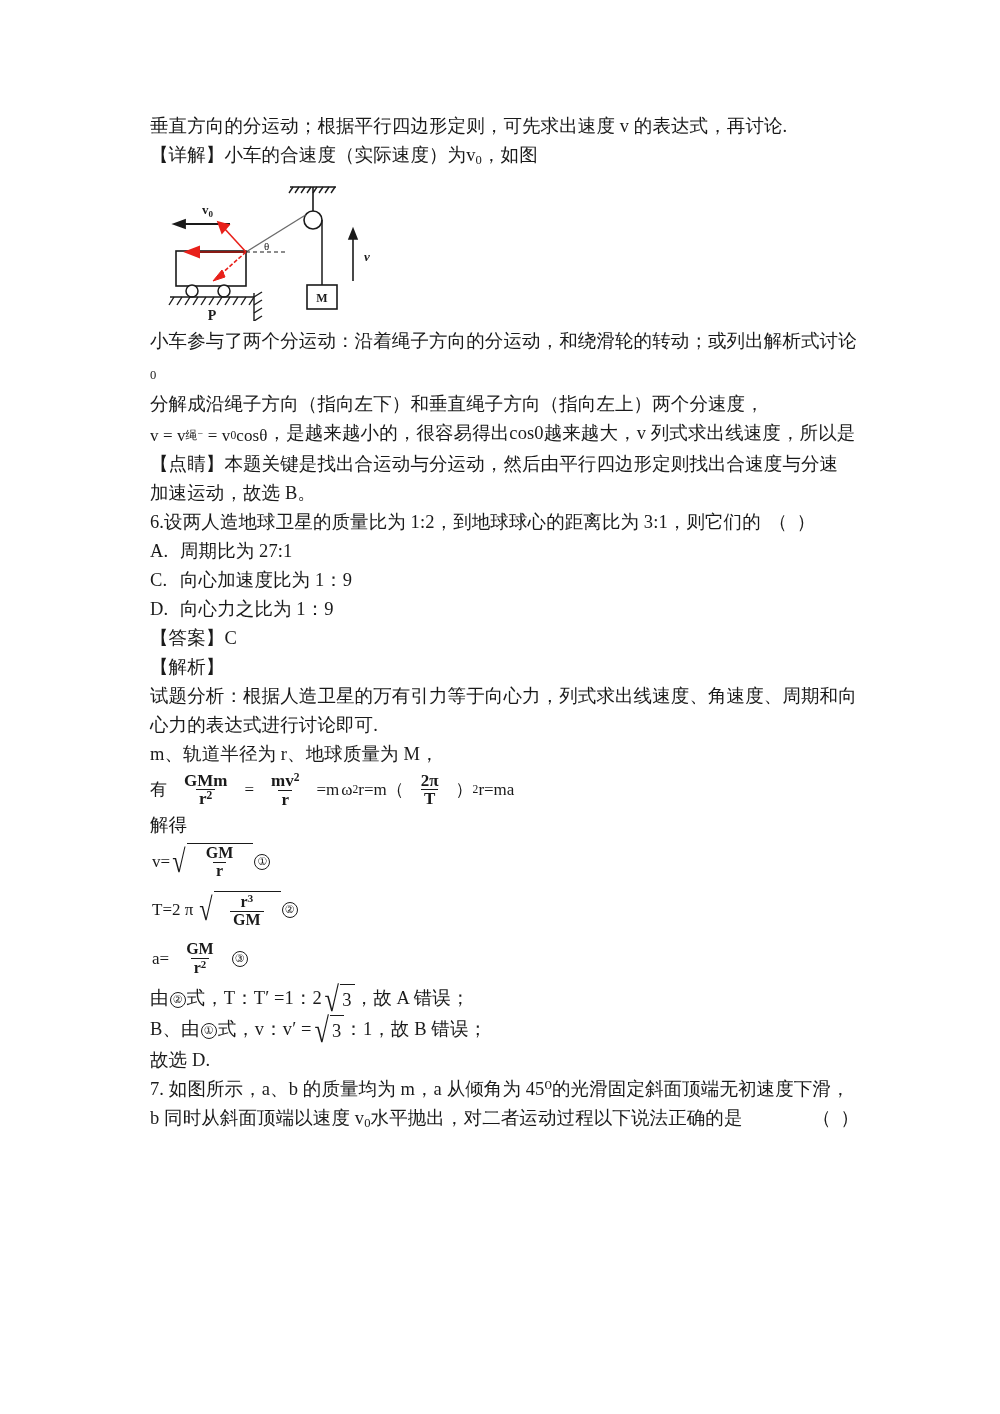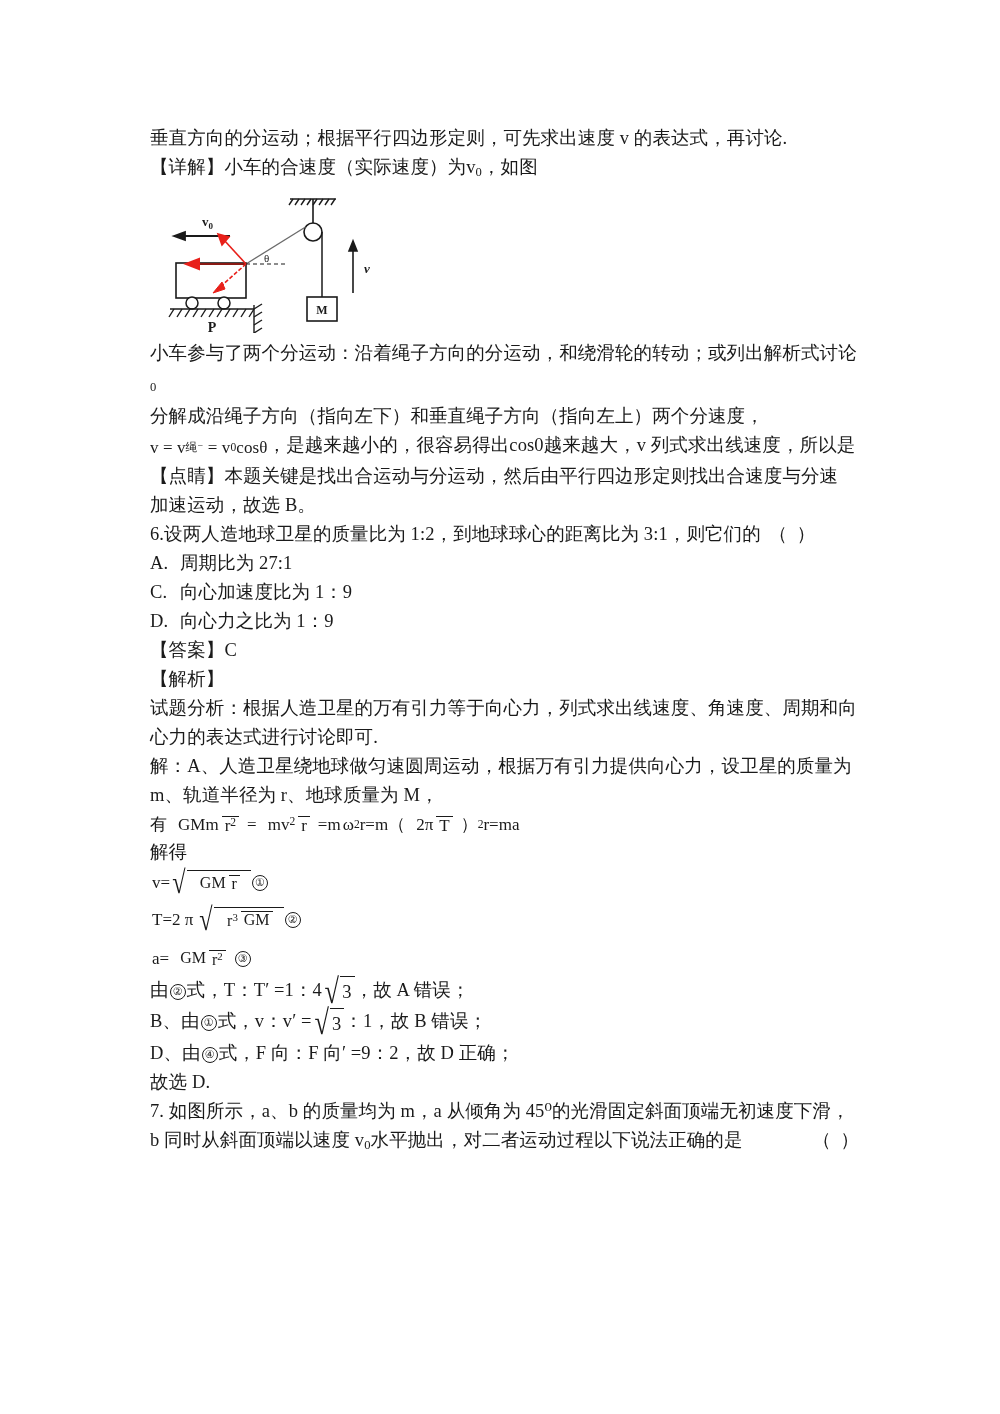--- a/index.html
+++ b/index.html
@@ -18,21 +18,21 @@
   .page {
     position: absolute;
     left: 0; top: 0;
     width: 1000px;
     height: 1414px;
     background: #fff;
   }
   .content {
     position: absolute;
     left: 150px;
-    top: 124px;
+    top: 112px;
     width: 710px;
   }
   .line {
     font-size: 18.5px;
     line-height: 29px;
     white-space: pre-wrap;
     letter-spacing: 0.1px;
   }
   sub { font-size: 0.68em; vertical-align: -0.25em; }
   sup { font-size: 0.68em; vertical-align: 0.45em; }
@@ -49,24 +49,26 @@
   
   .fml {
     font-family: "Liberation Serif", "DejaVu Serif", serif;
     font-size: 17px;
     display: inline-flex;
     align-items: center;
     vertical-align: middle;
   }
   .frac {
     display: inline-flex;
+    flex-direction: column;
     align-items: center;
     vertical-align: middle;
-    margin: 0 8px;
+    margin: 0 14px;
     line-height: 1.05;
+    font-weight: bold;
   }
   .frac .num { padding: 0 3px; font-size: 16px; }
   .frac .den { padding: 0 3px; font-size: 16px; border-top: 1.4px solid #1a1a1a; text-align: center; }
   .sqrt {
     display: inline-flex;
     align-items: stretch;
     vertical-align: middle;
   }
   .sqrt .radsign {
     font-size: 1.9em;
@@ -210,21 +212,20 @@
 
     <div class="line"><span style="display:inline-block;width:30px">A.</span><span>周期比为 27:1</span></div>
     <div class="line"><span style="display:inline-block;width:30px">C.</span><span>向心加速度比为 1：9</span></div>
     <div class="line"><span style="display:inline-block;width:30px">D.</span><span>向心力之比为 1：9</span></div>
 
     <div class="line"><span>【答案】</span><span>C</span></div>
     <div class="line">【解析】</div>
 
     <div class="line">试题分析：根据人造卫星的万有引力等于向心力，列式求出线速度、角速度、周期和向</div>
     <div class="line">心力的表达式进行讨论即可.</div>
-    <div class="line">解：A、人造卫星绕地球做匀速圆周运动，根据万有引力提供向心力，设卫星的质量为</div>
     <div class="line">m、轨道半径为 r、地球质量为 M，</div>
 
     <div class="formula-line">
       <span class="fml">
         <span>有</span>
         <span class="frac bigfrac">
           <span class="num">GMm</span>
           <span class="den"><span>r</span><sup>2</sup></span>
         </span>
         <span>=</span>
@@ -285,26 +286,25 @@
       <span class="fml">
         <span>a=</span>
         <span class="frac">
           <span class="num">GM</span>
           <span class="den"><span>r</span><sup>2</sup></span>
         </span>
         <span class="circnum">③</span>
       </span>
     </div>
 
-    <div class="line" style="padding-top:4px"><span>由</span><span class="circnum">②</span><span>式，T：T′ =1：4</span><span class="sqrt"><span class="radsign">√</span><span class="radbody">3</span></span><span>，故 A 错误；</span></div>
+    <div class="line" style="padding-top:4px"><span>由</span><span class="circnum">②</span><span>式，T：T′ =1：2</span><span class="sqrt"><span class="radsign">√</span><span class="radbody">3</span></span><span>，故 A 错误；</span></div>
 
     <div class="line"><span>B、由</span><span class="circnum">①</span><span>式，v：v′ =</span><span class="sqrt"><span class="radsign">√</span><span class="radbody">3</span></span><span>：1，故 B 错误；</span></div>
 
 
-    <div class="line"><span>D、由</span><span class="circnum">④</span><span>式，F 向：F 向′ =9：2，故 D 正确；</span></div>
 
     <div class="line">故选 D.</div>
 
     <div class="line">7. 如图所示，a、b 的质量均为 m，a 从倾角为 45⁰的光滑固定斜面顶端无初速度下滑，</div>
     <div class="line"><span>b 同时从斜面顶端以速度 v</span><sub>0</sub><span>水平抛出，对二者运动过程以下说法正确的是</span><span style="padding-left:70px">（  ）</span></div>
 
   </div>
 </div>
 
 </body></html>

